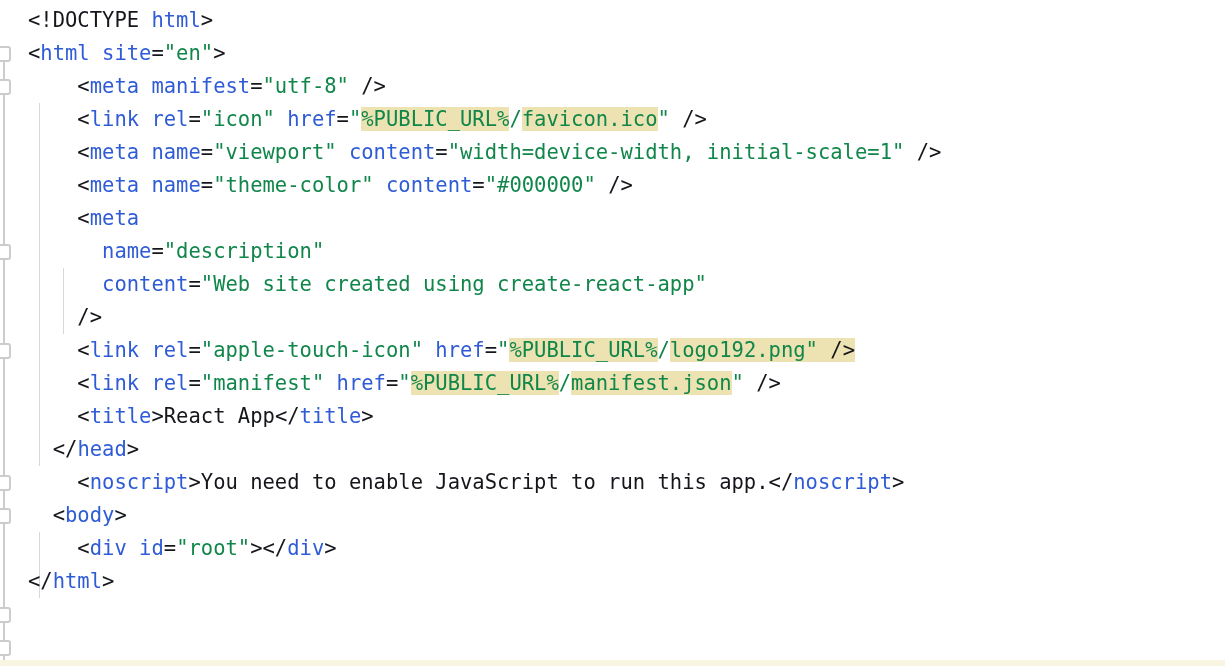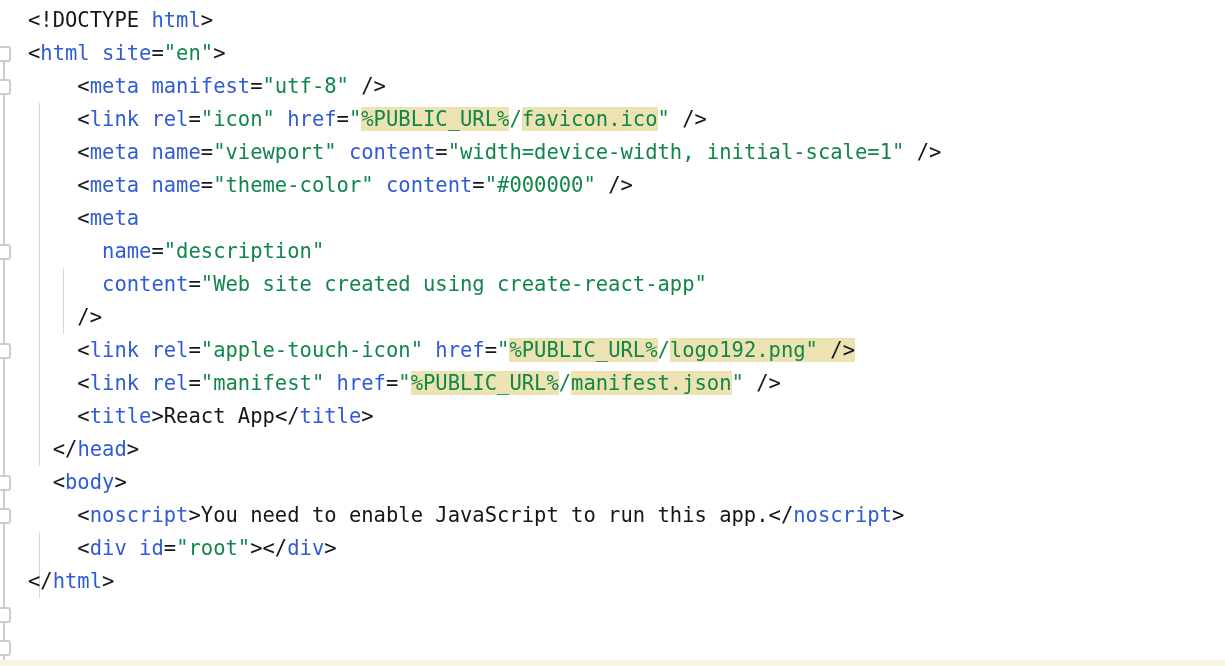--- a/index.html
+++ b/index.html
@@ -47,22 +47,22 @@
       <div class="line"><span class="c-p">    &lt;</span><span class="c-t">meta</span><span class="c-p"> </span><span class="c-t">name</span><span class="c-p">=</span><span class="c-s">"viewport"</span><span class="c-p"> </span><span class="c-t">content</span><span class="c-p">=</span><span class="c-s">"width=device-width, initial-scale=1"</span><span class="c-p"> /&gt;</span></div>
       <div class="line"><span class="c-p">    &lt;</span><span class="c-t">meta</span><span class="c-p"> </span><span class="c-t">name</span><span class="c-p">=</span><span class="c-s">"theme-color"</span><span class="c-p"> </span><span class="c-t">content</span><span class="c-p">=</span><span class="c-s">"#000000"</span><span class="c-p"> /&gt;</span></div>
       <div class="line"><span class="c-p">    &lt;</span><span class="c-t">meta</span></div>
       <div class="line"><span class="c-p">      </span><span class="c-t">name</span><span class="c-p">=</span><span class="c-s">"description"</span></div>
       <div class="line"><span class="c-p">      </span><span class="c-t">content</span><span class="c-p">=</span><span class="c-s">"Web site created using create-react-app"</span></div>
       <div class="line"><span class="c-p">    /&gt;</span></div>
       <div class="line"><span class="c-p">    &lt;</span><span class="c-t">link</span><span class="c-p"> </span><span class="c-t">rel</span><span class="c-p">=</span><span class="c-s">"apple-touch-icon"</span><span class="c-p"> </span><span class="c-t">href</span><span class="c-p">=</span><span class="c-s">"</span><span class="c-s hl">%PUBLIC_URL%</span><span class="c-s">/</span><span class="c-s hl">logo192.png</span><span class="c-s hl">"</span><span class="c-p hl"> /&gt;</span></div>
       <div class="line"><span class="c-p">    &lt;</span><span class="c-t">link</span><span class="c-p"> </span><span class="c-t">rel</span><span class="c-p">=</span><span class="c-s">"manifest"</span><span class="c-p"> </span><span class="c-t">href</span><span class="c-p">=</span><span class="c-s">"</span><span class="c-s hl">%PUBLIC_URL%</span><span class="c-s">/</span><span class="c-s hl">manifest.json</span><span class="c-s">"</span><span class="c-p"> /&gt;</span></div>
       <div class="line"><span class="c-p">    &lt;</span><span class="c-t">title</span><span class="c-p">&gt;</span><span class="c-p">React App</span><span class="c-p">&lt;/</span><span class="c-t">title</span><span class="c-p">&gt;</span></div>
       <div class="line"><span class="c-p">  &lt;/</span><span class="c-t">head</span><span class="c-p">&gt;</span></div>
+      <div class="line"><span class="c-p">    &lt;</span><span class="c-t">noscript</span><span class="c-p">&gt;</span><span class="c-p">You need to enable JavaScript to run this app.</span><span class="c-p">&lt;/</span><span class="c-t">noscript</span><span class="c-p">&gt;</span></div>
       <div class="line"><span class="c-p">  &lt;</span><span class="c-t">body</span><span class="c-p">&gt;</span></div>
-      <div class="line"><span class="c-p">    &lt;</span><span class="c-t">noscript</span><span class="c-p">&gt;</span><span class="c-p">You need to enable JavaScript to run this app.</span><span class="c-p">&lt;/</span><span class="c-t">noscript</span><span class="c-p">&gt;</span></div>
       <div class="line"><span class="c-p">    &lt;</span><span class="c-t">div</span><span class="c-p"> </span><span class="c-t">id</span><span class="c-p">=</span><span class="c-s">"root"</span><span class="c-p">&gt;&lt;/</span><span class="c-t">div</span><span class="c-p">&gt;</span></div>
       <div class="line"><span class="c-p">&lt;/</span><span class="c-t">html</span><span class="c-p">&gt;</span></div>
     </div>
   <div id="decor">
       <div class="fold-line" style="top: 53.5px; bottom: 0px;"></div>
       <div class="guide" style="left: 39px; top: 103px; height: 363px;"></div>
       <div class="guide" style="left: 39px; top: 532px; height: 66px;"></div>
       <div class="guide" style="left: 63px; top: 268px; height: 66px;"></div>
       <div class="notch" style="top: 45.5px;"></div>
       <div class="notch" style="top: 78.5px;"></div>

